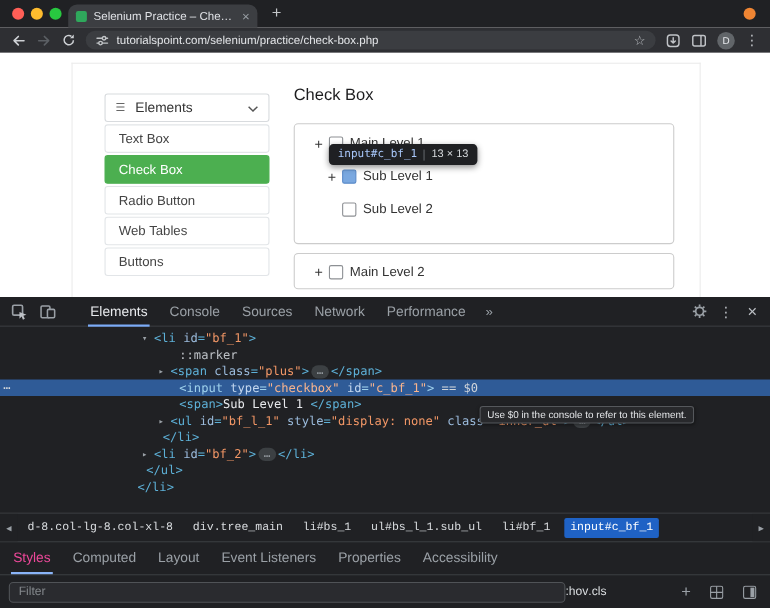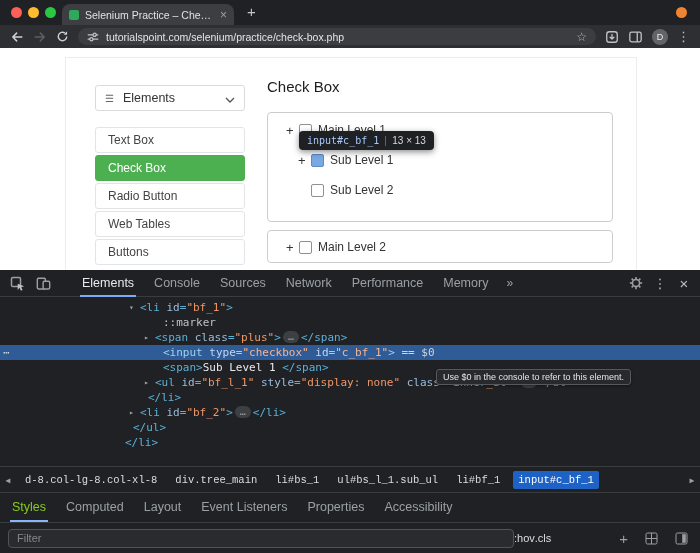--- a/index.html
+++ b/index.html
@@ -27,21 +27,21 @@
   .avatar { width:16px; height:16px; border-radius:50%; background:#616569; color:#e8eaed; font-size:9px; display:flex; align-items:center; justify-content:center; flex:none; }
   .kebab { font-size:13px; color:#c0c3c7; }
 
   
   .page { position:absolute; top:48px; left:0; width:700px; height:222px; background:#fff; }
   .card { position:absolute; left:65px; top:9px; width:572px; height:213px; background:#fff; border:1px solid #ececec; border-bottom:none; }
   .menu { position:absolute; left:95px; top:37px; width:150px; }
   .menu-header { height:26px; border:1px solid #d8dbde; border-radius:3px; display:flex; align-items:center; gap:9px; padding:0 9px; background:#fff; }
   .hamb { font-size:10px; color:#666; }
   .mh-label { font-size:12.5px; color:#333; flex:1; }
-  .menu-items { margin-top:16px; }
+  .menu-items { margin-top:2px; }
   .menu-item { height:26px; margin-bottom:2px; border:1px solid #e2e5e8; border-radius:3px; display:flex; align-items:center; padding:0 12px; font-size:12px; color:#444; background:#fff; }
   .menu-item.active { background:#4caf50; border-color:#4caf50; color:#fff; }
   .page-heading { position:absolute; left:267px; top:30px; font-size:15px; font-weight:500; color:#1d1d1f; }
   .tree-box { position:absolute; left:267px; width:346px; border:1px solid #ccc; border-radius:4px; background:#fff; }
   #tree1 { top:64px; height:110px; padding:2px 0 0 18px; }
   #tree2 { top:182px; height:33px; padding:1px 0 0 18px; }
   .trow { height:30px; display:flex; align-items:center; gap:6px; font-size:12px; color:#333; }
   .trow.sub { margin-left:12px; }
   .tplus { width:7px; font-size:13px; color:#333; }
   .tplus.nop { visibility:hidden; }
@@ -79,21 +79,21 @@
 
   .dt-crumbs { height:26px; border-top:1px solid #3a3d40; display:flex; align-items:center; padding:0 20px; font-family:"DejaVu Sans Mono",monospace; font-size:10.5px; color:#dadde0; position:relative; overflow:hidden; }
   .crumbs-inner { display:flex; gap:8px; align-items:center; }
   .crumb { white-space:nowrap; padding:3px 5px; border-radius:2px;font-family:Liberation Mono, monospace; }
   .crumb.sel { background:#1f62c5; color:#fff; }
   .crumb-btn { position:absolute; top:0; width:16px; height:26px; display:flex; align-items:center; justify-content:center; background:#202124; font-size:8px; color:#9aa0a6; z-index:3; }
   .crumb-btn.left { left:0; } .crumb-btn.right { right:0; }
 
   .dt-paneltabs { height:30px; border-top:1px solid #3a3d40; display:flex; align-items:center; padding:0 2px; }
   .ptab { padding:0 10px; line-height:29px; font-size:12.5px; color:#9aa0a6; position:relative; white-space:nowrap; }
-  .ptab.sel { color:#84cc16; }
+  .ptab.sel { color:#ec4899; }
   .ptab.sel::after { content:""; position:absolute; left:8px; right:8px; bottom:0; height:2px; background:#8ab4f8; }
 
   .dt-filter { height:31px; border-top:1px solid #3a3d40; display:flex; align-items:center; padding:0 8px; }
   .filter-input { flex:1; max-width:506px; height:19px; background:#2a2b2f; border:1px solid #505357; border-radius:4px; color:#e8eaed; font-size:11px; padding:0 8px; outline:none; font-family:"Liberation Sans",sans-serif; }
   .filter-input::placeholder { color:#83878b; }
   .ftok { font-size:11px; color:#dcdfe2; }
   .fright { margin-left:auto; display:flex; align-items:center; gap:17px; padding-right:4px; }
   .fplus { font-size:15px; color:#9aa0a6; }
   .ficon { display:flex; align-items:center; }
 </style>
@@ -226,21 +226,20 @@
             <rect x="1.4" y="2.4" width="8.6" height="11.4" rx="1.2" fill="none" stroke="#9aa0a6" stroke-width="1.5"></rect>
             <rect x="7.6" y="5.6" width="7" height="8.2" rx="1.2" fill="#202124" stroke="#9aa0a6" stroke-width="1.5"></rect>
           </svg>
       </span>
       <div class="dt-tabs" id="dt-tabs">
           <span class="dt-tab sel">Elements</span>
           <span class="dt-tab">Console</span>
           <span class="dt-tab">Sources</span>
           <span class="dt-tab">Network</span>
           <span class="dt-tab">Performance</span>
-          <span class="dt-tab">Memory</span>
         </div>
       <span class="dt-more">»</span>
       <div class="dt-right">
         <span class="dt-ico">
           <svg width="14" height="14" viewBox="0 0 16 16">
               <g stroke="#9aa0a6" stroke-width="1.8">
                 <line x1="8" y1="1" x2="8" y2="3.4"></line>
                 <line x1="8" y1="12.6" x2="8" y2="15"></line>
                 <line x1="1" y1="8" x2="3.4" y2="8"></line>
                 <line x1="12.6" y1="8" x2="15" y2="8"></line>

